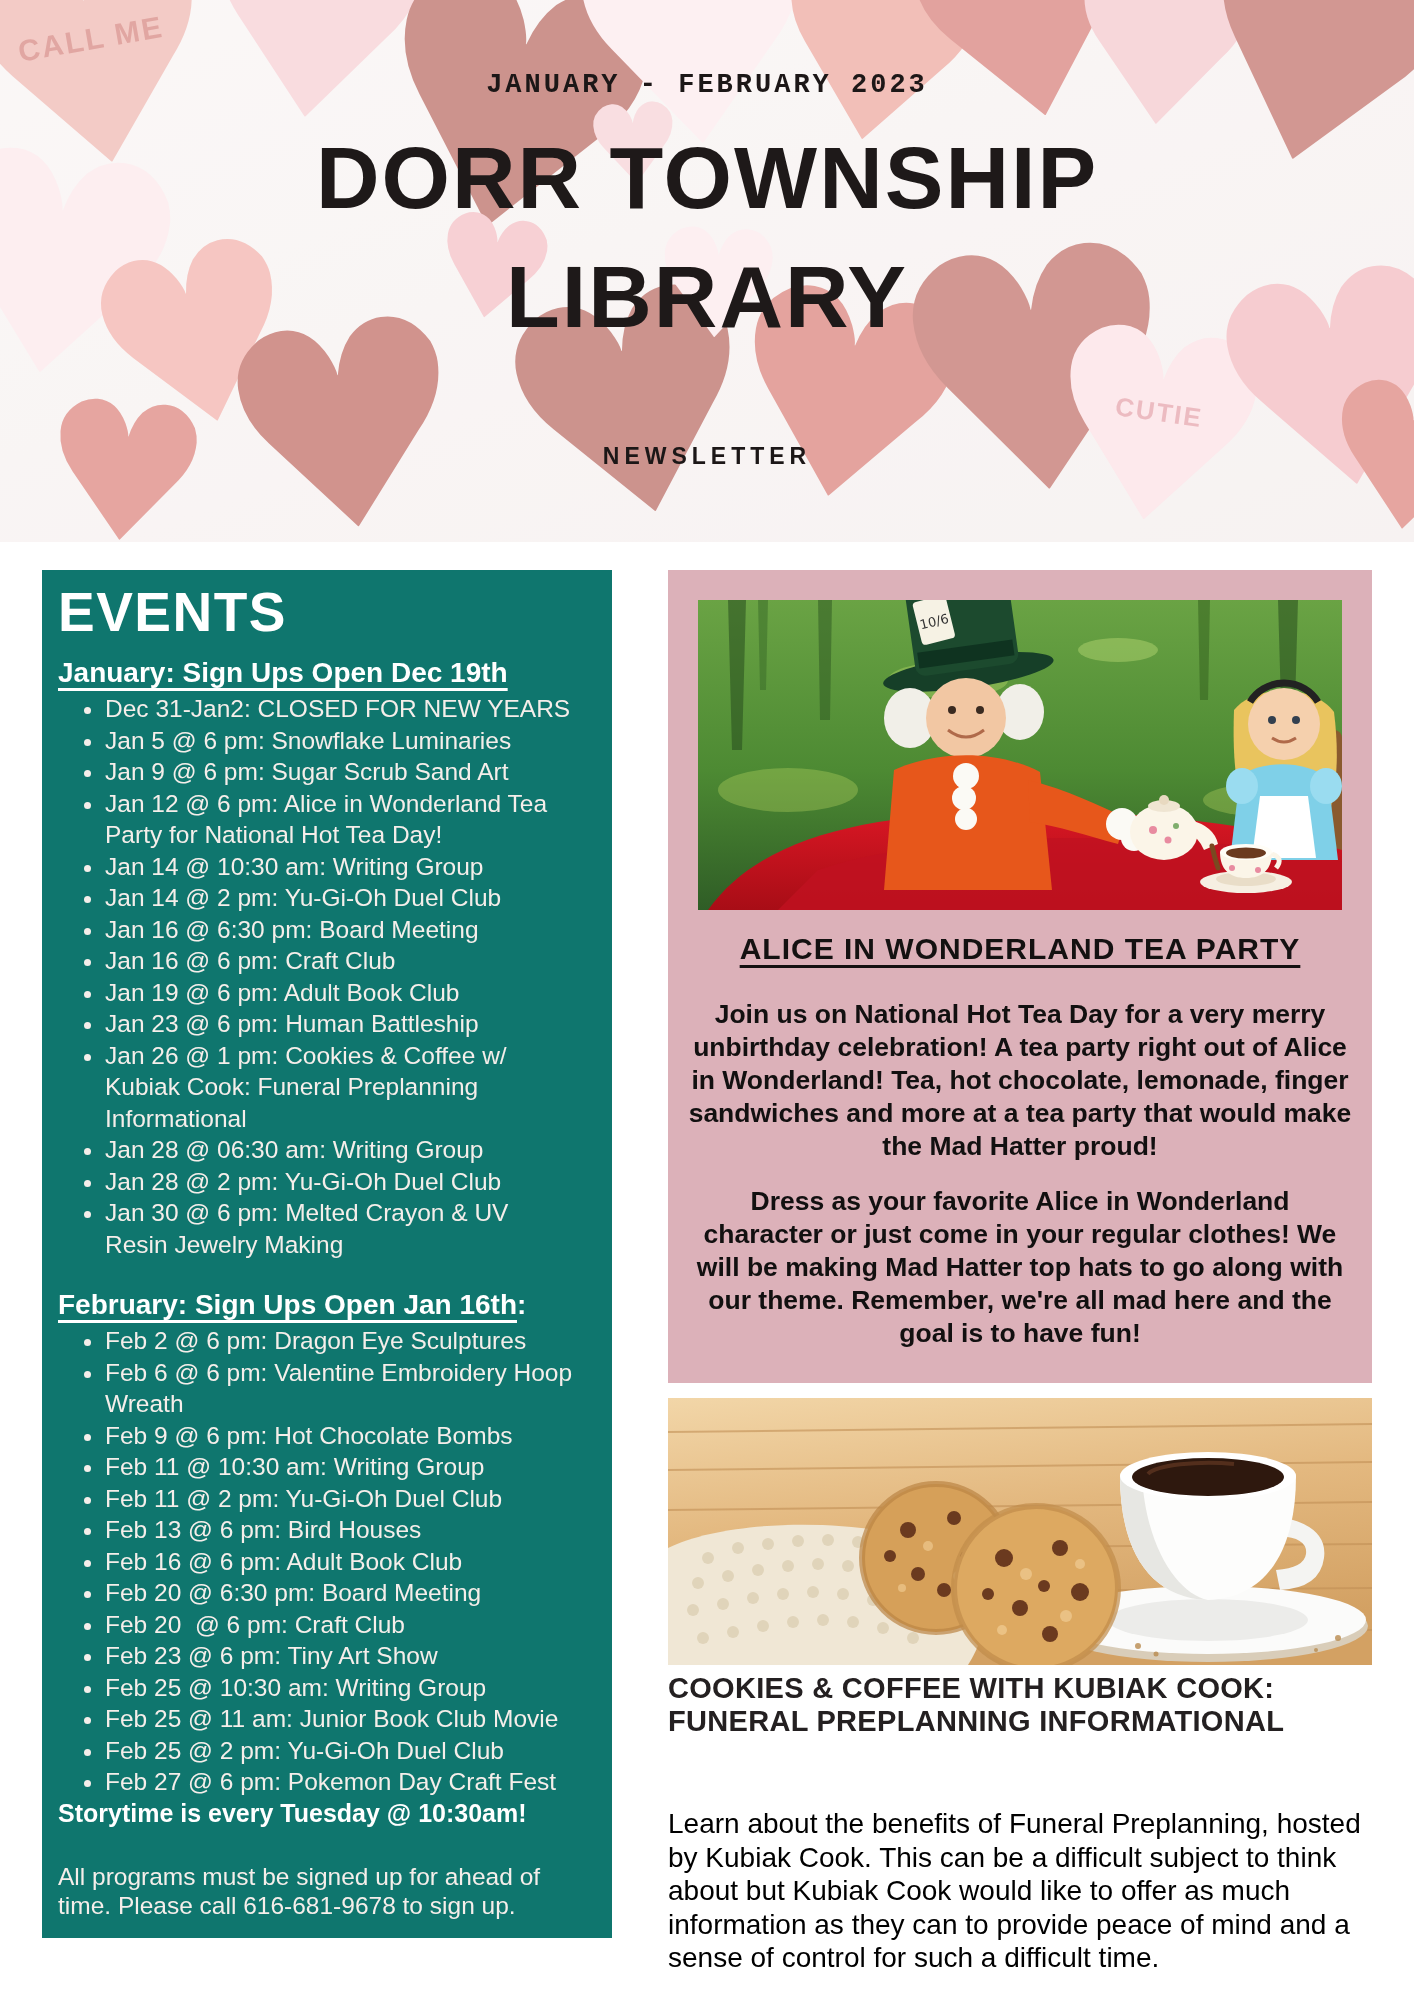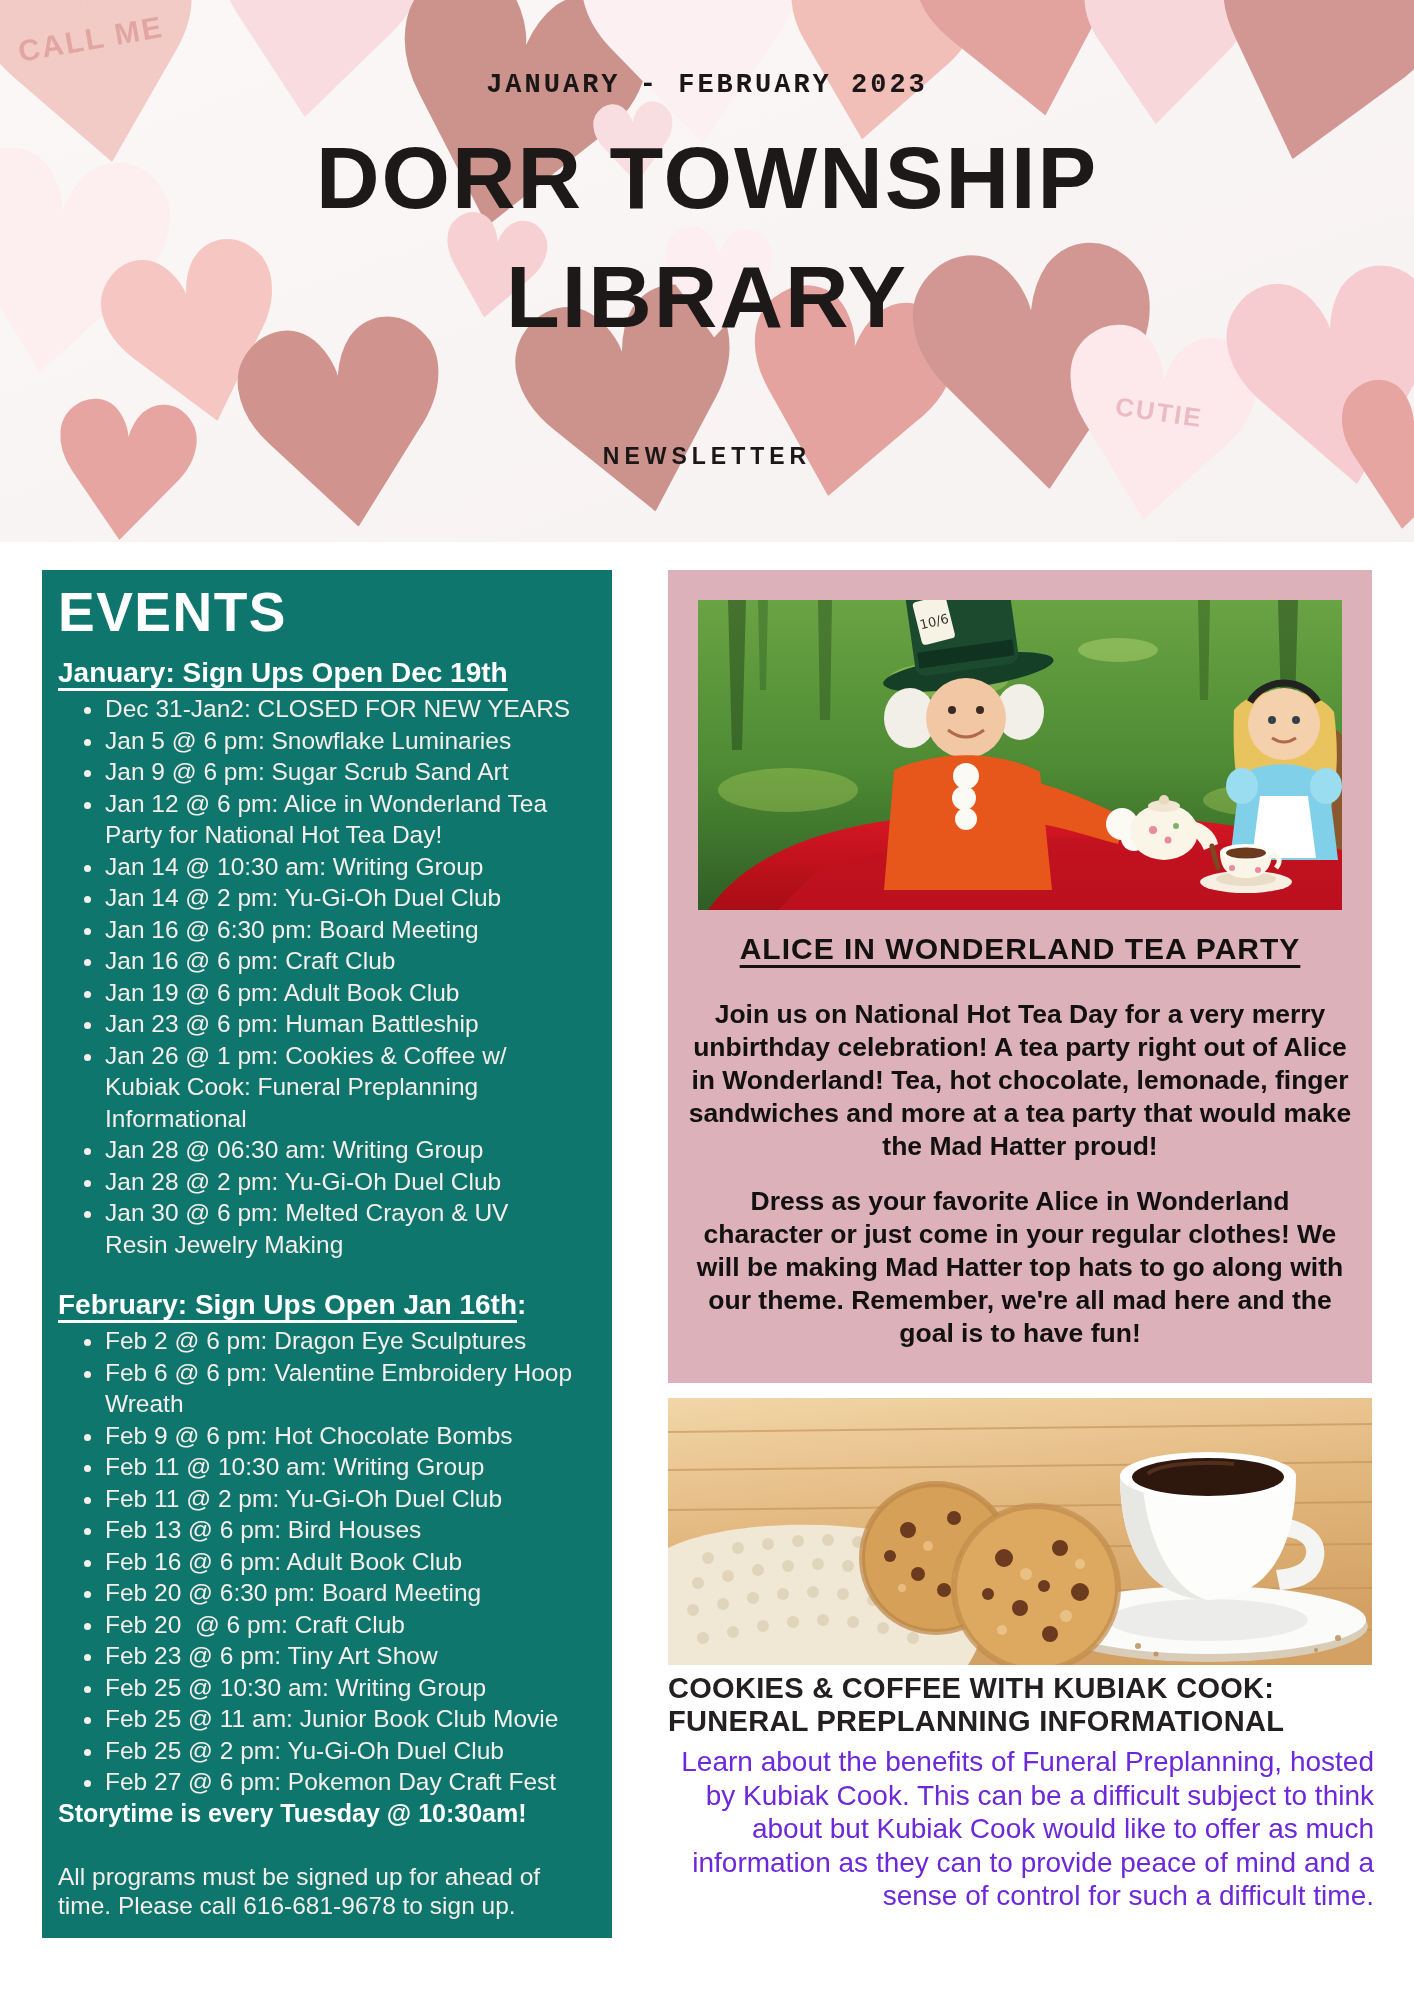--- a/index.html
+++ b/index.html
@@ -82,22 +82,22 @@
   .alice-par.second { margin-top:22px; }
 
   .cookie-photo {
     position:absolute; left:668px; top:1398px; width:704px; height:267px; overflow:hidden;
   }
   .cookies-heading {
     position:absolute; left:668px; top:1672px; width:706px;
     font-weight:bold; font-size:29px; line-height:33px; letter-spacing:0.3px; color:#242021;
   }
   .cookies-body {
-    position:absolute; left:668px; top:1745px; width:706px;
-    font-size:28px; line-height:33.5px; color:#6d28d9;text-align:right;
+    position:absolute; left:668px; top:1807px; width:706px;
+    font-size:28px; line-height:33.5px; color:#000000;
   }
 </style>
 </head>
 <body>
 
 <div class="page">
 
   <header class="header">
     <div class="hearts-layer">
         <div class="heart" style="left: -40px; top: -90px; font-size: 300px; color: rgb(235, 166, 158); transform: rotate(-10deg);">♥<div class="heart-label" style="font-size: 30px; color: rgba(198, 92, 84, 0.85);">CALL ME</div></div>

